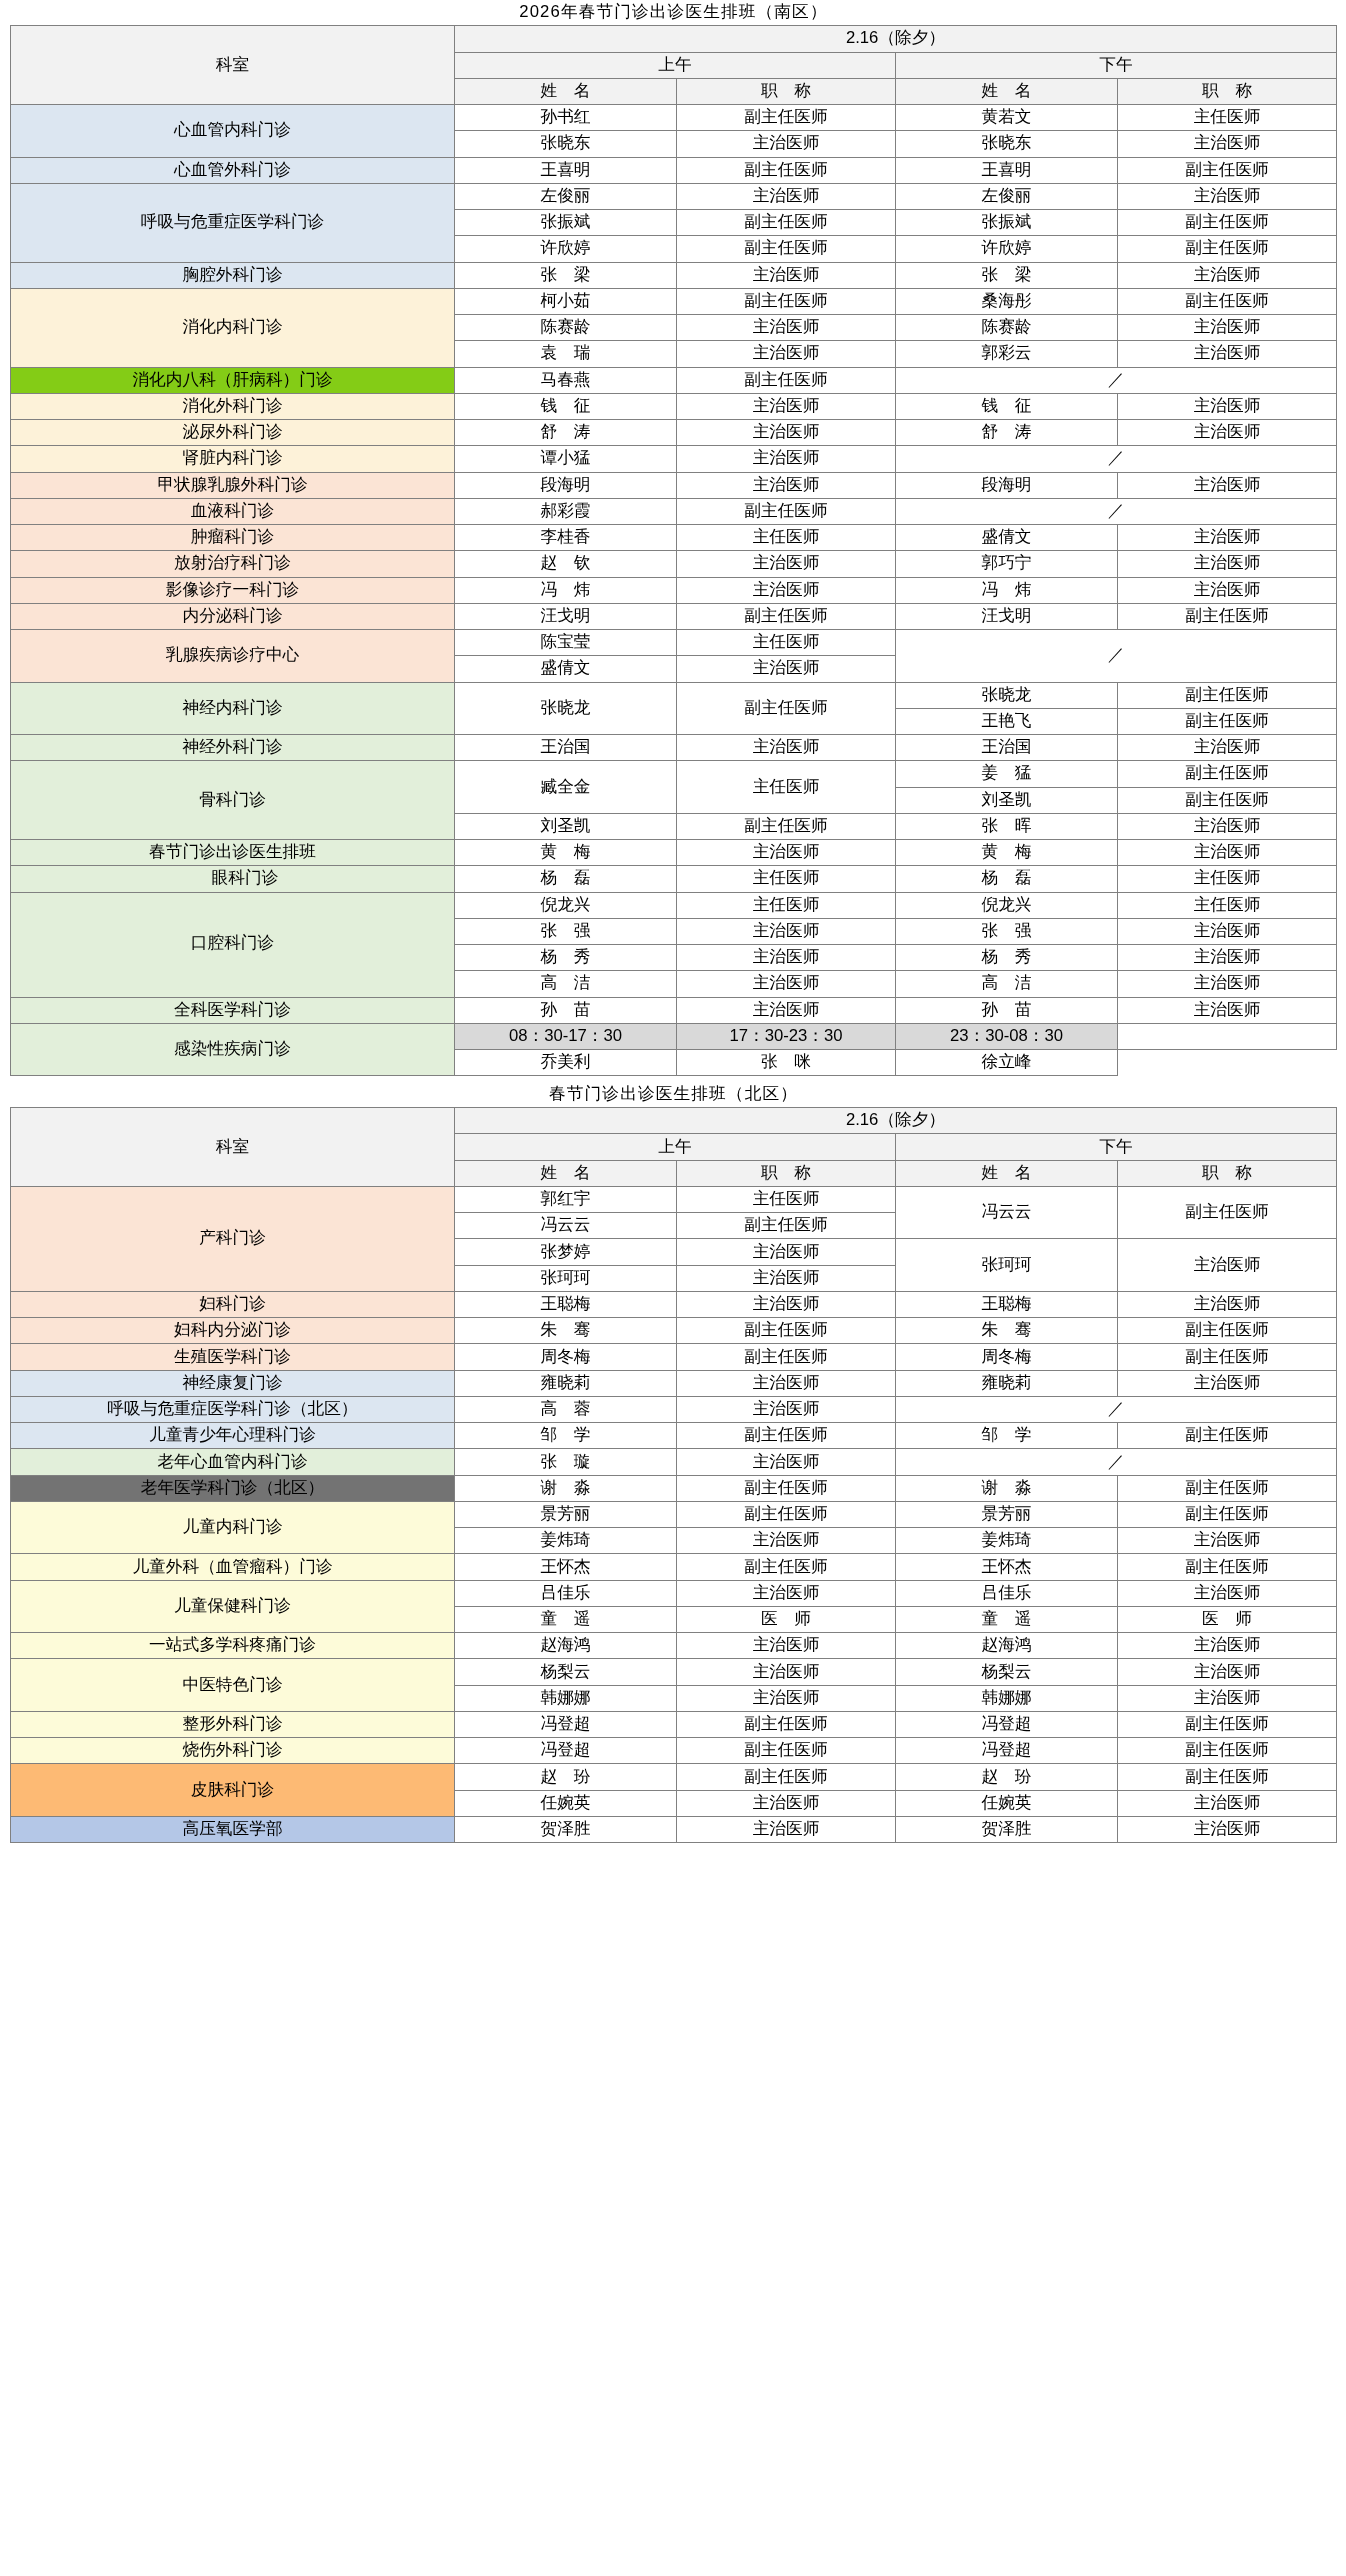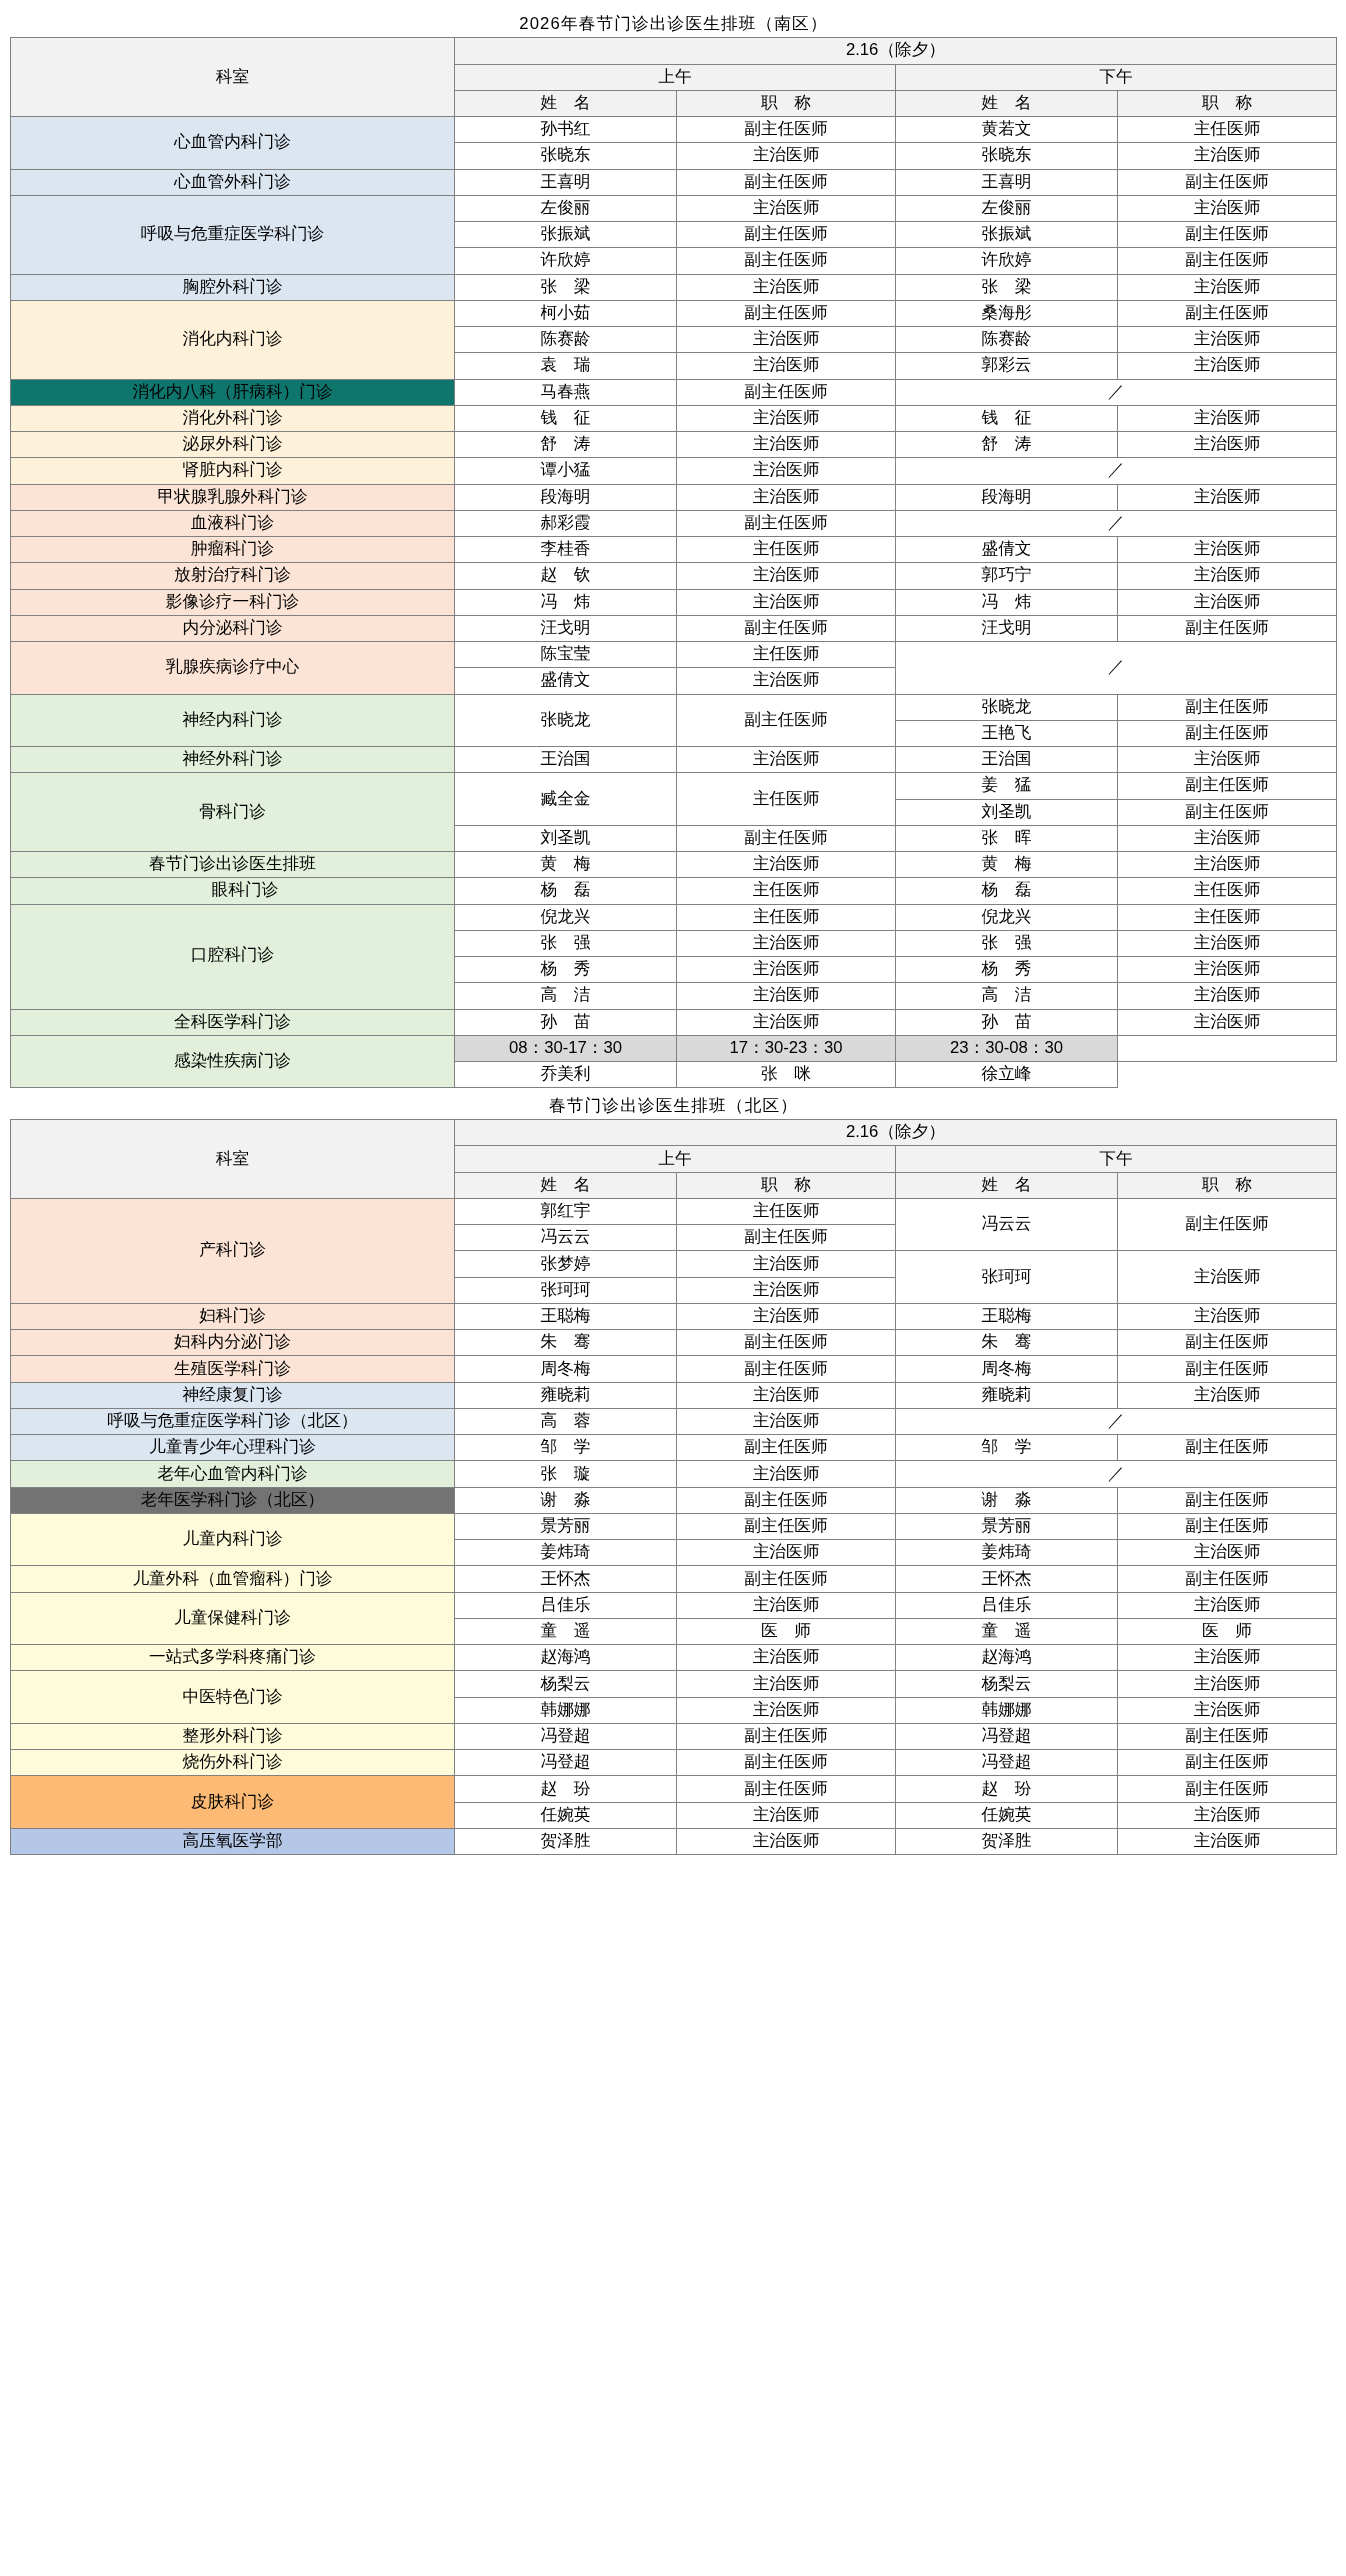--- a/index.html
+++ b/index.html
@@ -6,21 +6,21 @@
     margin: 0;
     padding: 0;
     background: #ffffff;
   }
   body {
     font-family: "Liberation Sans", "DejaVu Sans", sans-serif;
     color: #000000;
   }
   .page {
     width: 1347px;
-    margin: 12px auto;
+    margin: 0 auto;
     background: #ffffff;
     box-sizing: border-box;
     padding: 0 10px 16.7px 10px;
   }
   table.sched {
     border-collapse: collapse;
     table-layout: fixed;
     width: 1327px;
     margin: 0 auto;
   }
@@ -156,21 +156,21 @@
           <td>陈赛龄</td>
           <td>主治医师</td>
         </tr>
         <tr>
           <td>袁　瑞</td>
           <td>主治医师</td>
           <td>郭彩云</td>
           <td>主治医师</td>
         </tr>
         <tr>
-          <td class="dept" style="background: #0f766e;">消化内八科（肝病科）门诊</td>
+          <td class="dept" style="background: #84cc16;">消化内八科（肝病科）门诊</td>
           <td>马春燕</td>
           <td>副主任医师</td>
           <td class="slash" colspan="2">／</td>
         </tr>
         <tr>
           <td class="dept" style="background: rgb(253, 242, 217);">消化外科门诊</td>
           <td>钱　征</td>
           <td>主治医师</td>
           <td>钱　征</td>
           <td>主治医师</td>

